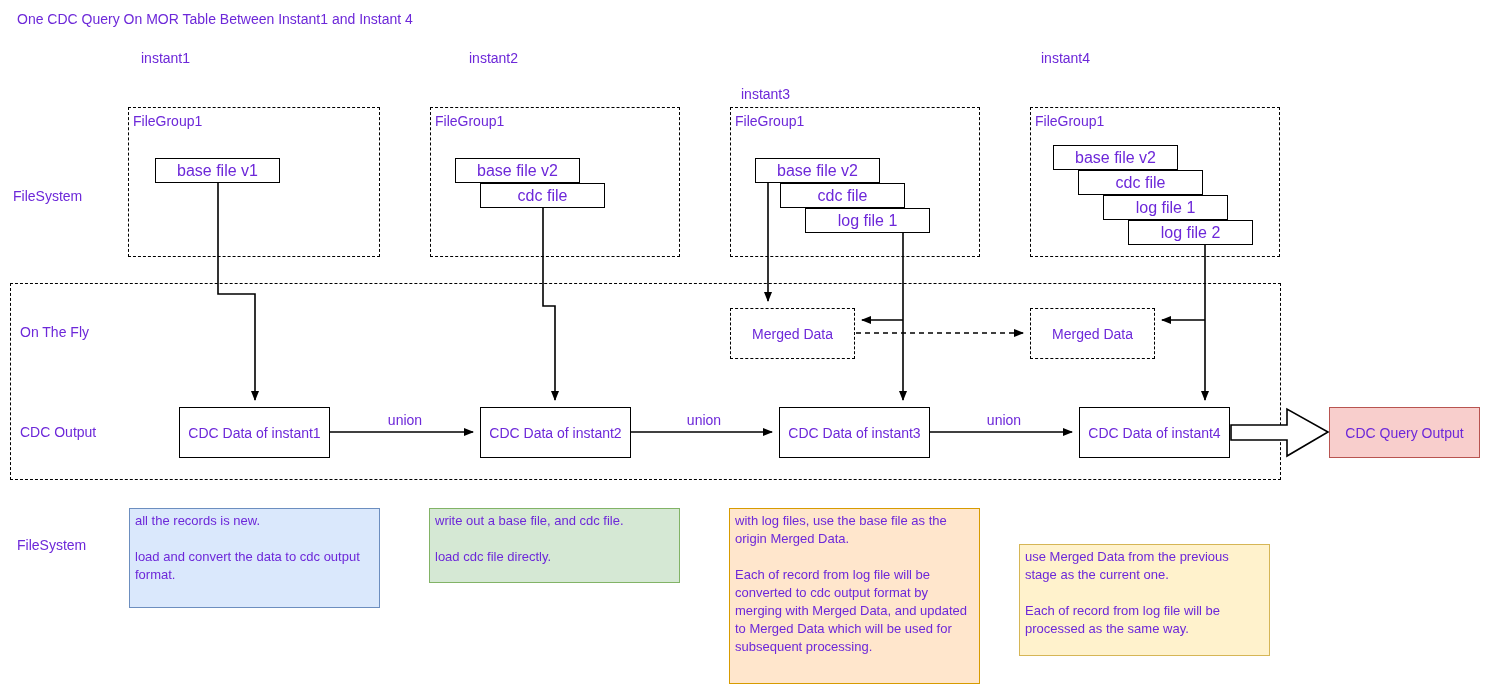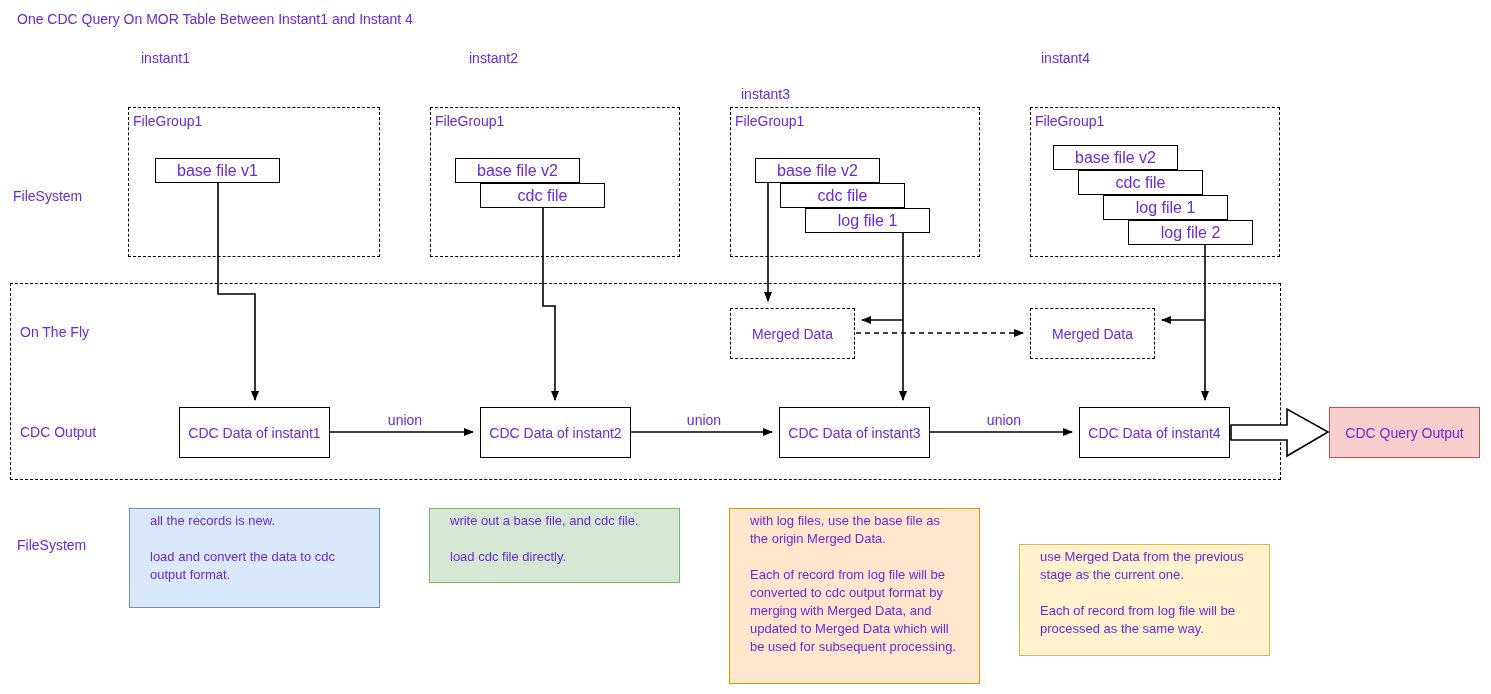--- a/index.html
+++ b/index.html
@@ -66,21 +66,21 @@
     text-align:center;
     font-size:14px;
   }
   .expl{
     position:absolute;
     width:251px;
     border:1.2px solid;
     box-sizing:border-box;
     font-size:13px;
     line-height:18px;
-    padding:3px 20px;
+    padding:3px 5px;
     white-space:pre-wrap;
   }
   svg.overlay{position:absolute;left:0;top:0;pointer-events:none;}
 </style>
 </head>
 <body>
 
 <div id="canvas">
 
   <div class="abs title" style="left:17px;top:11px;">One CDC Query On MOR Table Between Instant1 and Instant 4</div>

